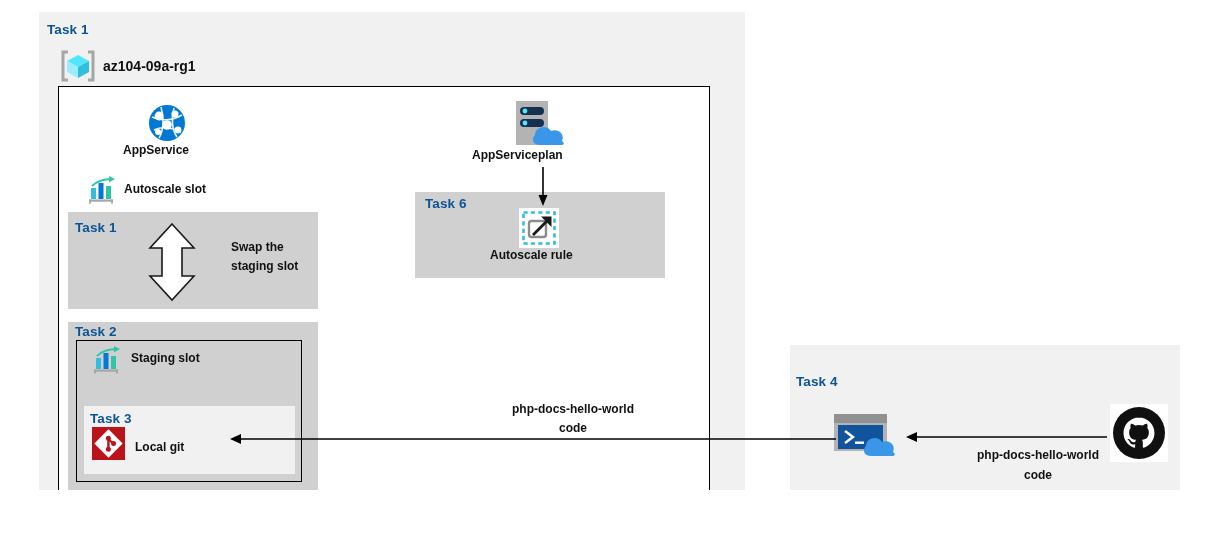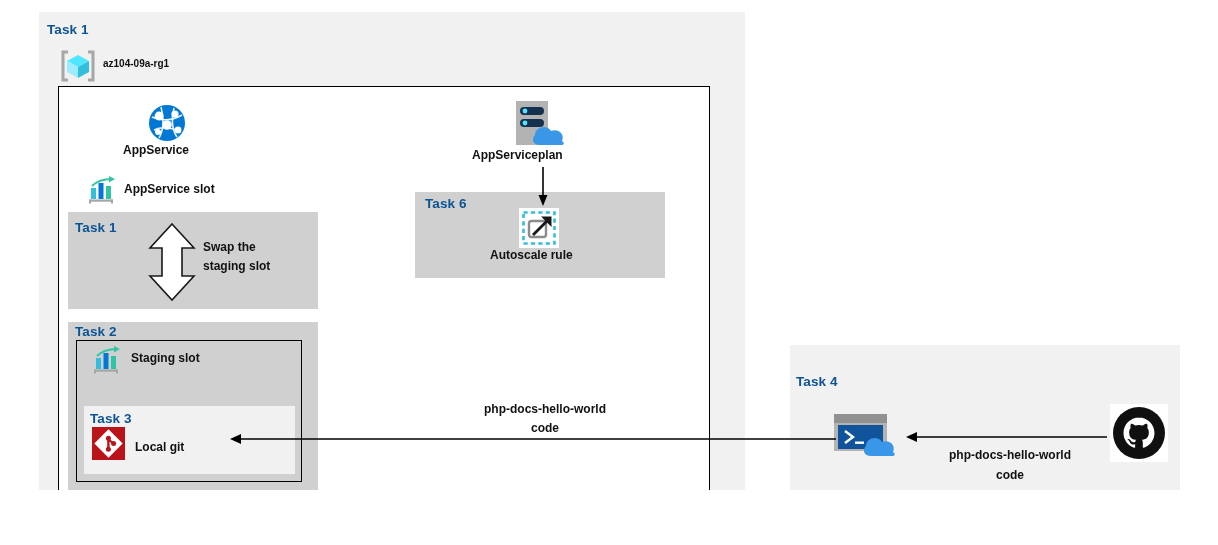--- a/index.html
+++ b/index.html
@@ -36,20 +36,21 @@
     position: absolute;
     color: #111111;
     font-weight: bold;
     font-size: 12px;
     white-space: nowrap;
   }
   .node-label.center {
     text-align: center;
     white-space: normal;
     line-height: 1.25;
+    margin-left: 28px;
   }
   .icon {
     position: absolute;
   }
   svg { display: block; overflow: visible; }
   .arrow-layer {
     position: absolute;
     left: 0; top: 0;
     width: 1218px;
     height: 545px;
@@ -67,21 +68,21 @@
 
   <div class="icon" style="left:60px; top:49px; width:36px; height:34px;">
     <svg width="36" height="34" viewBox="0 0 36 34">
       <path d="M8 3 L3 3 L3 31 L8 31" fill="none" stroke="#a6a6a6" stroke-width="3"></path>
       <path d="M28 3 L33 3 L33 31 L28 31" fill="none" stroke="#a6a6a6" stroke-width="3"></path>
       <polygon points="18,6 29,12 18,18 7,12" fill="#50e6ff"></polygon>
       <polygon points="7,12 18,18 18,29 7,23" fill="#9cebff"></polygon>
       <polygon points="29,12 18,18 18,29 29,23" fill="#32bedd"></polygon>
     </svg>
   </div>
-  <div class="node-label" style="left:103px; top:58px; font-size:10px;">az104-09a-rg1</div>
+  <div class="node-label" style="left:103px; top:58px; font-size:14px;">az104-09a-rg1</div>
 
   <div class="box bg-white bd-black" style="left:58px; top:86px; width:652px; height:426px;"></div>
 
   <div class="icon" style="left:148px; top:104px; width:38px; height:38px;">
     <svg width="38" height="38" viewBox="0 0 38 38">
       <circle cx="19" cy="19" r="18" fill="#0078d4"></circle>
       <path d="M4 13 C12 17, 24 17, 34 11" stroke="#ffffff" stroke-width="1.6" fill="none" opacity="0.9"></path>
       <path d="M6 26 C14 22, 26 24, 33 28" stroke="#ffffff" stroke-width="1.6" fill="none" opacity="0.9"></path>
       <path d="M13 3 C16 13, 16 26, 11 34" stroke="#ffffff" stroke-width="1.6" fill="none" opacity="0.9"></path>
       <path d="M26 4 C23 14, 24 26, 29 33" stroke="#ffffff" stroke-width="1.6" fill="none" opacity="0.9"></path>
@@ -99,21 +100,21 @@
       <rect x="3" y="12" width="5" height="11" fill="#32bedd"></rect>
       <rect x="10.5" y="7" width="5" height="16" fill="#0078d4"></rect>
       <rect x="18" y="10" width="5" height="13" fill="#30c5a2"></rect>
       <path d="M4 10 C10 4, 17 3, 24 3" stroke="#33c6a4" stroke-width="2" fill="none"></path>
       <polygon points="21,0 27,3 21,6.5" fill="#33c6a4"></polygon>
       <rect x="1" y="23.5" width="24" height="2.2" fill="#a6a6a6"></rect>
       <rect x="1" y="23.5" width="2" height="4" fill="#a6a6a6"></rect>
       <rect x="23" y="23.5" width="2" height="4" fill="#a6a6a6"></rect>
     </svg>
   </div>
-  <div class="node-label" style="left:124px; top:182px;">AppService slot</div>
+  <div class="node-label" style="left:124px; top:182px;">Autoscale slot</div>
 
   <div class="box bg-gray" style="left:68px; top:212px; width:250px; height:97px;"></div>
   <div class="task-label" style="left:75px; top:220px;">Task 1</div>
   <div class="icon" style="left:146px; top:222px; width:52px; height:80px;">
     <svg width="52" height="80" viewBox="0 0 52 80">
       <polygon points="26,2 48,26 36,26 36,54 48,54 26,78 4,54 16,54 16,26 4,26" fill="#ffffff" stroke="#1a1a1a" stroke-width="1.6" stroke-linejoin="miter"></polygon>
     </svg>
   </div>
   <div class="node-label center" style="left:203px; top:240px; width:120px; text-align:left;">Swap the</div>
   <div class="node-label center" style="left:203px; top:259px; width:130px; text-align:left;">staging slot</div>

